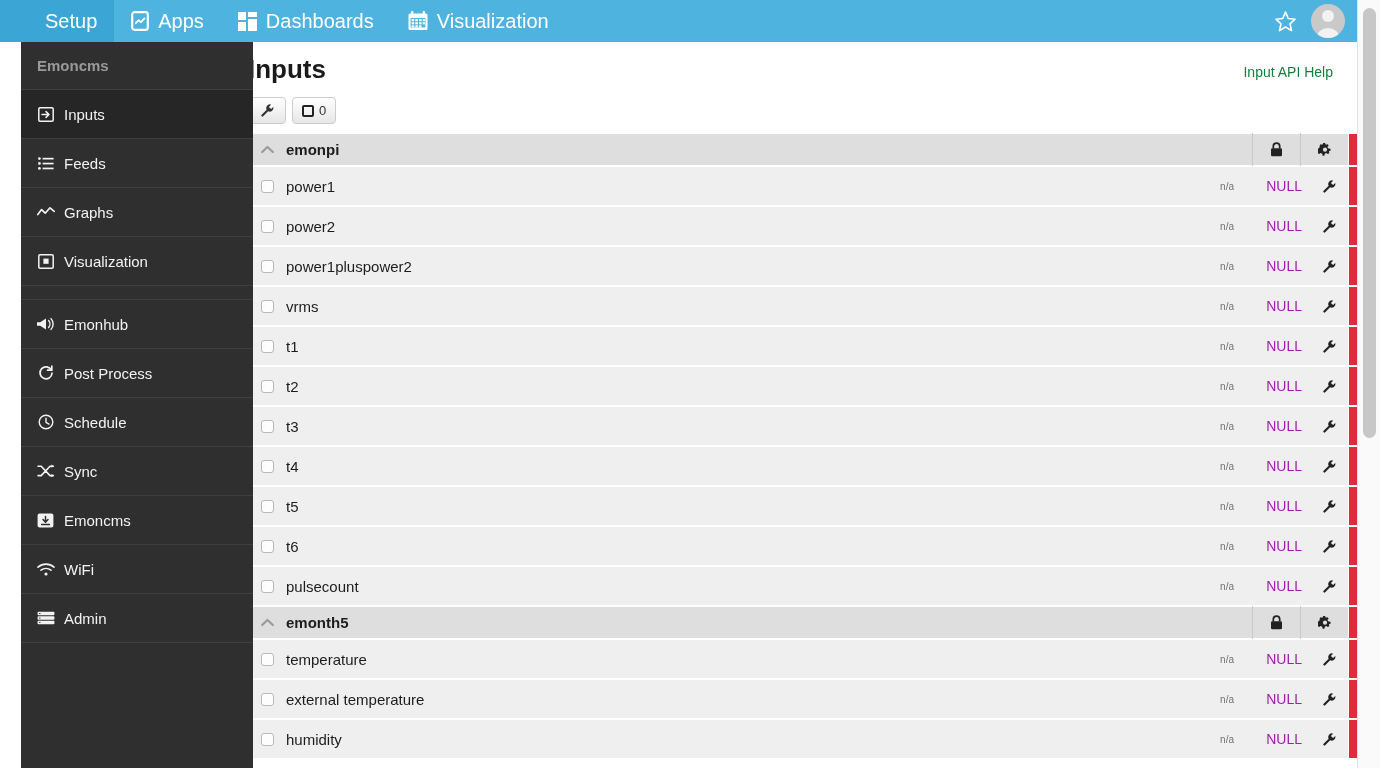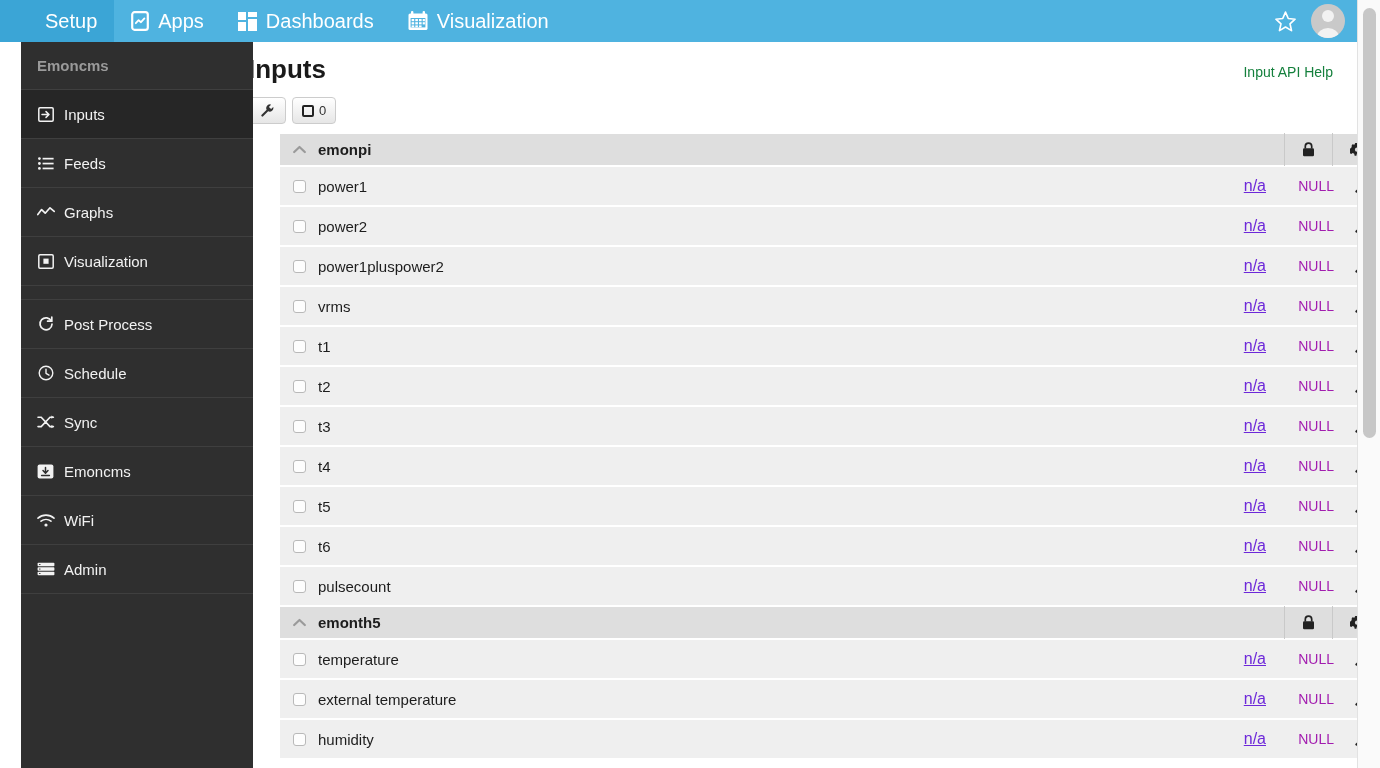--- a/index.html
+++ b/index.html
@@ -119,21 +119,20 @@
 
   
   #table-wrap { padding-left: 16px; position: relative; }
   .row {
     position: relative;
     display: flex; align-items: center;
     width: 1100px;
     height: 40px;
     background: #efefef;
     border-bottom: 2px solid #ffffff;
-    margin-left: 32px;
   }
   .row.group {
     background: #dedede;
     height: 33px;
     font-weight: bold;
     font-size: 14px;
     color: #1d1d1d;
   }
   .row.group .cell-name { padding-left: 0; }
   .grp-chevron {
@@ -144,21 +143,21 @@
   .cbox {
     width: 13px; height: 13px;
     border: 1px solid #b9b9b9;
     border-radius: 3px;
     background: #fdfdfd;
     cursor: pointer;
   }
   .cell-name { flex: 1; font-size: 15px; color: #1d1d1d; }
   .cell-time {
     width: 60px; text-align: right; padding-right: 10px;
-    color: #6d28d9; font-size: 16px; text-decoration: underline;
+    color: #737373; font-size: 10px;
   }
   .cell-value {
     width: 66px; text-align: right; padding-right: 8px;
     color: #a21caf; font-size: 14px;
   }
   .cell-tool { width: 38px; display: flex; align-items: center; justify-content: center; cursor: pointer; }
   .grp-lock, .grp-gear {
     width: 48px; height: 33px;
     display: flex; align-items: center; justify-content: center;
     border-left: 1px solid #c9c9c9;
@@ -300,20 +299,29 @@
       <svg width="16" height="15" viewBox="0 0 16 15">
           <rect x="0.8" y="0.8" width="14.4" height="13.4" rx="1.2" fill="none" stroke="#f2f2f2" stroke-width="1.5"></rect>
           <rect x="5.4" y="4.6" width="5.2" height="5.2" fill="#f2f2f2"></rect>
         </svg>
     </span>
     <span>Visualization</span>
   </div>
 
   <div class="side-gap"></div>
 
+  <div class="side-item">
+    <span class="ico">
+      <svg width="19" height="14" viewBox="0 0 19 14">
+          <path d="M1 5.2h3.2L10 1.4v11.2L4.2 8.8H1z" fill="#f2f2f2"></path>
+          <path d="M12.6 3.6a5 5 0 0 1 0 6.8M15 1.6a8 8 0 0 1 0 10.8" fill="none" stroke="#f2f2f2" stroke-width="1.4" stroke-linecap="round"></path>
+        </svg>
+    </span>
+    <span>Emonhub</span>
+  </div>
 
   <div class="side-item">
     <span class="ico">
       <svg width="16" height="16" viewBox="0 0 16 16">
           <path d="M13.4 5.2A6 6 0 1 0 14 8.2" fill="none" stroke="#f2f2f2" stroke-width="1.7" stroke-linecap="round"></path>
           <polyline points="9.6,5.2 13.8,5.2 13.8,1.2" fill="none" stroke="#f2f2f2" stroke-width="1.7" stroke-linecap="round" stroke-linejoin="round"></polyline>
         </svg>
     </span>
     <span>Post Process</span>
   </div>

